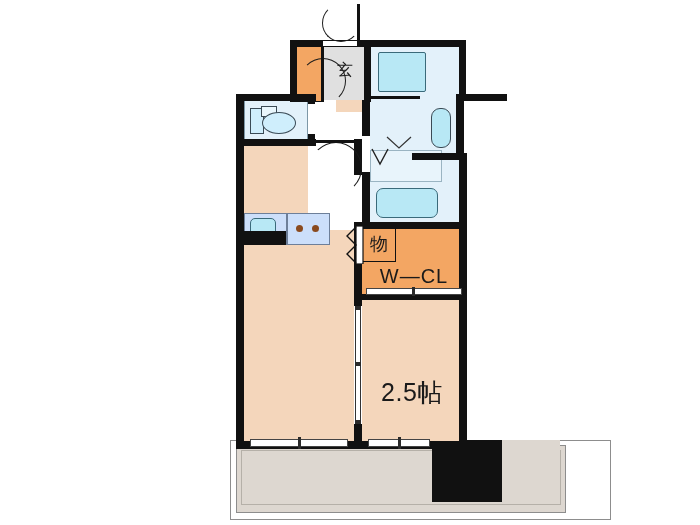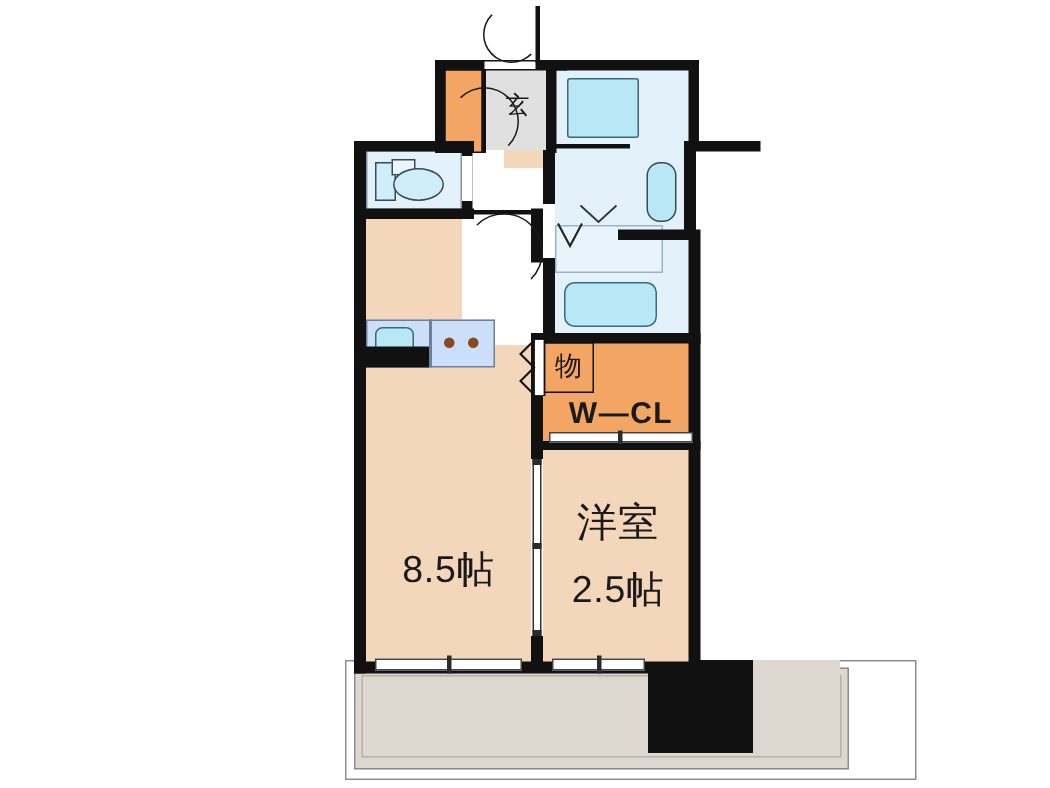--- a/index.html
+++ b/index.html
@@ -36,21 +36,21 @@
   
   .lbl {
     position: absolute;
     color: #1a1a1a;
     text-align: center;
     white-space: nowrap;
     font-family: "Liberation Sans", "DejaVu Sans", sans-serif;
   }
   .lbl-room   { font-size: 27px; letter-spacing: 0.5px; }
   .lbl-area   { font-size: 25px; letter-spacing: 0.5px; }
-  .lbl-wcl    { font-size: 20px; letter-spacing: 1px; font-weight: 700;}
+  .lbl-wcl    { font-size: 20px; letter-spacing: 1px; font-weight: 400;}
   .lbl-mono   { font-size: 18px; }
   .lbl-bal    { font-size: 17px; letter-spacing: 1px; }
   .lbl-gen    { font-size: 16px; }
 
   
   .arc {
     border: 1.6px solid #1a1a1a;
     border-radius: 50%;
     background: transparent;
   }
@@ -204,23 +204,21 @@
   <div class="abs hair" style="left:298px; top:437px; width:3px; height:12px;"></div>
 
   <div class="abs sash" style="left:368px; top:439px; width:62px; height:8px;"></div>
   <div class="abs hair" style="left:398px; top:437px; width:3px; height:12px;"></div>
 
   <div class="abs sash" style="left:366px; top:288px; width:96px; height:7px;"></div>
   <div class="abs hair" style="left:412px; top:287px; width:3px; height:9px;"></div>
 
   <div class="abs white" style="left:354px; top:214px; width:8px; height:8px;"></div>
 
-  <div class="lbl lbl-area" style="left:244px; top:363px; width:110px;">8.5帖</div>
-
-  <div class="lbl lbl-room" style="left:362px; top:330px; width:100px;">洋室</div>
+
   <div class="lbl lbl-area" style="left:362px; top:376px; width:100px;">2.5帖</div>
 
   <div class="lbl lbl-wcl" style="left:366px; top:265px; width:96px;">W—CL</div>
 
   <div class="lbl lbl-mono" style="left:362px; top:232px; width:34px;">物</div>
 
   <div class="lbl lbl-gen" style="left:322px; top:60px; width:46px;">玄</div>
 
 
 </div>

